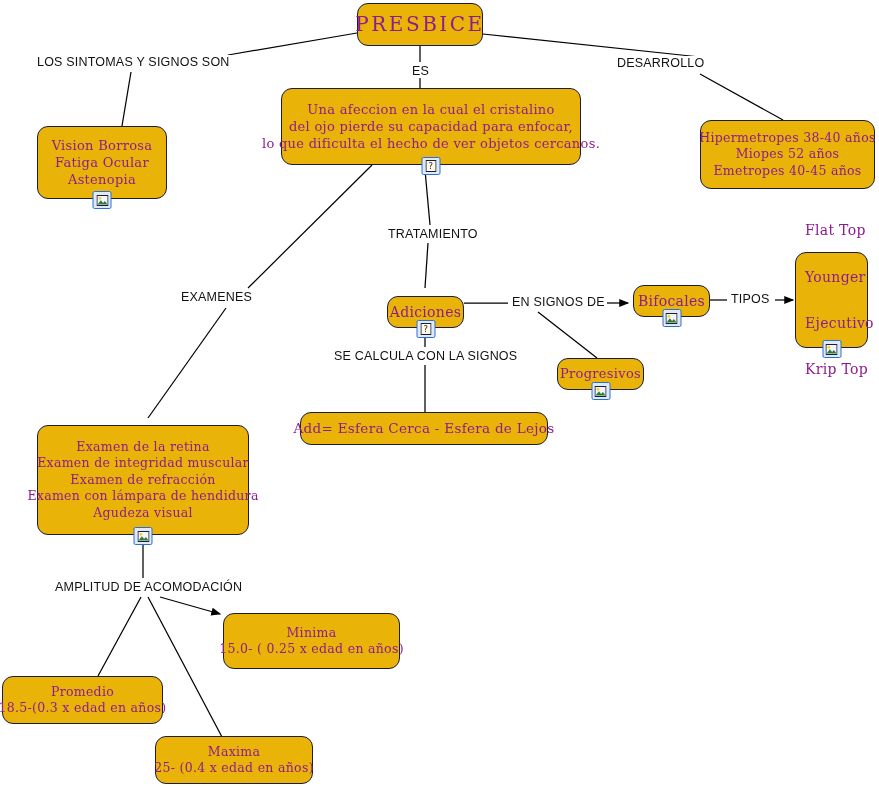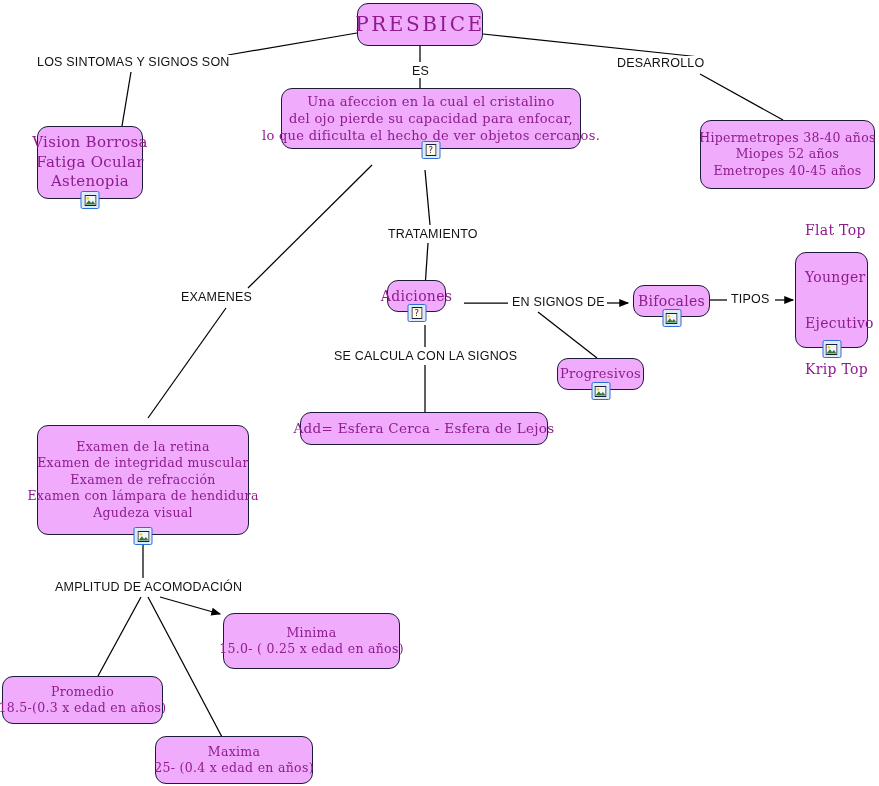--- a/index.html
+++ b/index.html
@@ -2,21 +2,21 @@
 <html><head>
 <meta charset="utf-8">
 <style>
   html,body{margin:0;padding:0;background:#ffffff;}
   body{width:879px;height:786px;position:relative;overflow:hidden;
        font-family:"Liberation Sans",sans-serif;}
   #canvas{position:absolute;left:0;top:0;width:879px;height:786px;}
   svg.links{position:absolute;left:0;top:0;width:879px;height:786px;pointer-events:none;}
 
   .node{position:absolute;box-sizing:border-box;
-        background:#f0abfc;border:1.6px solid #1b1b3a;border-radius:11px;
+        background:#eab308;border:1.6px solid #1b1b3a;border-radius:11px;
         display:flex;flex-direction:column;align-items:center;justify-content:center;
         color:#8e1c8e;font-family:"DejaVu Serif",serif;
         letter-spacing:.3px;text-align:center;z-index:5;}
   .node .line{white-space:nowrap;line-height:1.32;}
 
   .title-node{font-size:20px;letter-spacing:2.5px;}
 
   .lbl{position:absolute;color:#111;font-size:12.5px;
        font-family:"Liberation Sans",sans-serif;white-space:nowrap;
        letter-spacing:.2px;z-index:6;background:#fff;padding:0 2px;}
@@ -74,52 +74,52 @@
       <path d="M141,597 L98,676"></path>
 
       <path d="M148,597 L222,737"></path>
     </g>
   </svg>
 
   <div class="node title-node" style="left:357px;top:3px;width:126px;height:43px;">
     <span class="line">PRESBICE</span>
   </div>
 
-  <div class="node" style="left:281px;top:88px;width:300px;height:61px;font-size:13px;">
+  <div class="node" style="left:281px;top:88px;width:300px;height:77px;font-size:13px;">
     <span class="line">Una afeccion en la cual el cristalino</span>
     <span class="line">del ojo pierde su capacidad para enfocar,</span>
     <span class="line">lo que dificulta el hecho de ver objetos cercanos.</span>
     <span class="badge">
       <svg width="11" height="12" viewBox="0 0 11 12">
         <rect x="0.5" y="0.5" width="10" height="11" fill="#fffbe6" stroke="#1b1b3a"></rect>
         <text x="5.5" y="9" font-size="8.5" font-family="DejaVu Sans, sans-serif" fill="#1b1b3a" text-anchor="middle">?</text>
       </svg>
     </span>
   </div>
 
-  <div class="node" style="left:37px;top:126px;width:106px;height:73px;font-size:15px;">
+  <div class="node" style="left:37px;top:126px;width:130px;height:73px;font-size:13px;">
     <span class="line">Vision Borrosa</span>
     <span class="line">Fatiga Ocular</span>
     <span class="line">Astenopia</span>
     <span class="badge">
       <svg width="12" height="11" viewBox="0 0 12 11">
         <rect x="0.5" y="0.5" width="11" height="10" fill="#f2f6fb" stroke="#1b1b3a"></rect>
         <circle cx="3.4" cy="3.3" r="1.4" fill="#f2d32b"></circle>
         <path d="M1 9.5 L4.4 5.2 L6.6 8 L8.4 6 L11 9.5 z" fill="#2e7d32"></path>
       </svg>
     </span>
   </div>
 
   <div class="node" style="left:700px;top:120px;width:175px;height:69px;font-size:12.5px;">
     <span class="line">Hipermetropes  38-40 años</span>
     <span class="line">Miopes 52 años</span>
     <span class="line">Emetropes  40-45 años</span>
   </div>
 
-  <div class="node" style="left:387px;top:280px;width:59px;height:32px;font-size:14px;text-align:center;">
+  <div class="node" style="left:387px;top:296px;width:77px;height:32px;font-size:14px;text-align:center;">
     <span class="line">Adiciones</span>
     <span class="badge">
       <svg width="11" height="12" viewBox="0 0 11 12">
         <rect x="0.5" y="0.5" width="10" height="11" fill="#fffbe6" stroke="#1b1b3a"></rect>
         <text x="5.5" y="9" font-size="8.5" font-family="DejaVu Sans, sans-serif" fill="#1b1b3a" text-anchor="middle">?</text>
       </svg>
     </span>
   </div>
 
   <div class="node" style="left:633px;top:285px;width:77px;height:32px;font-size:14px;">

